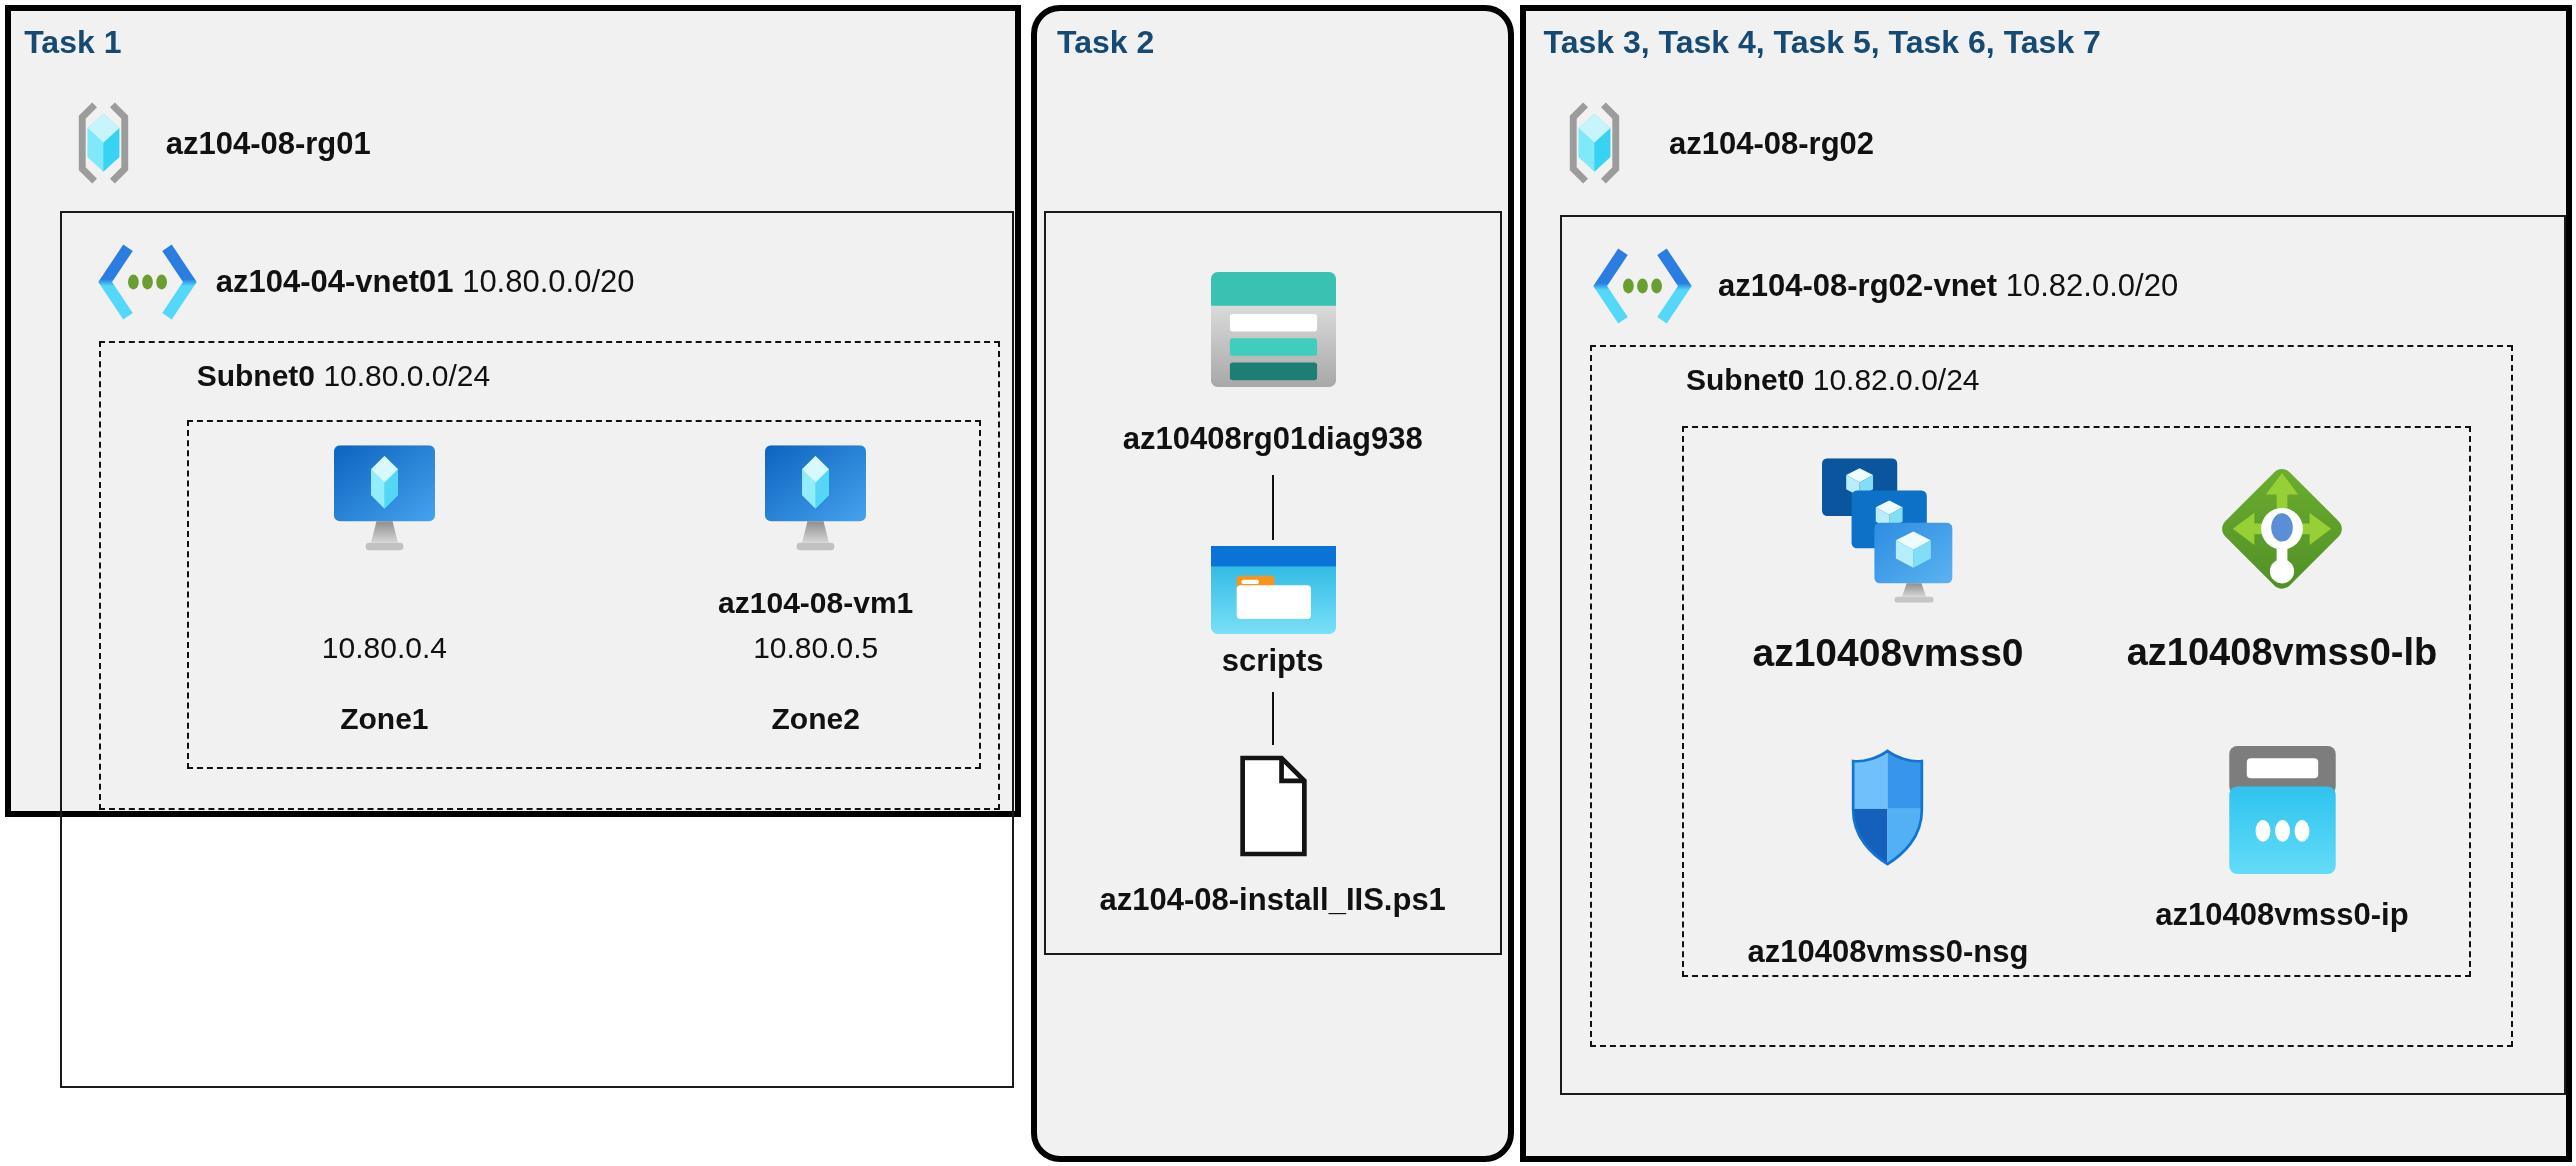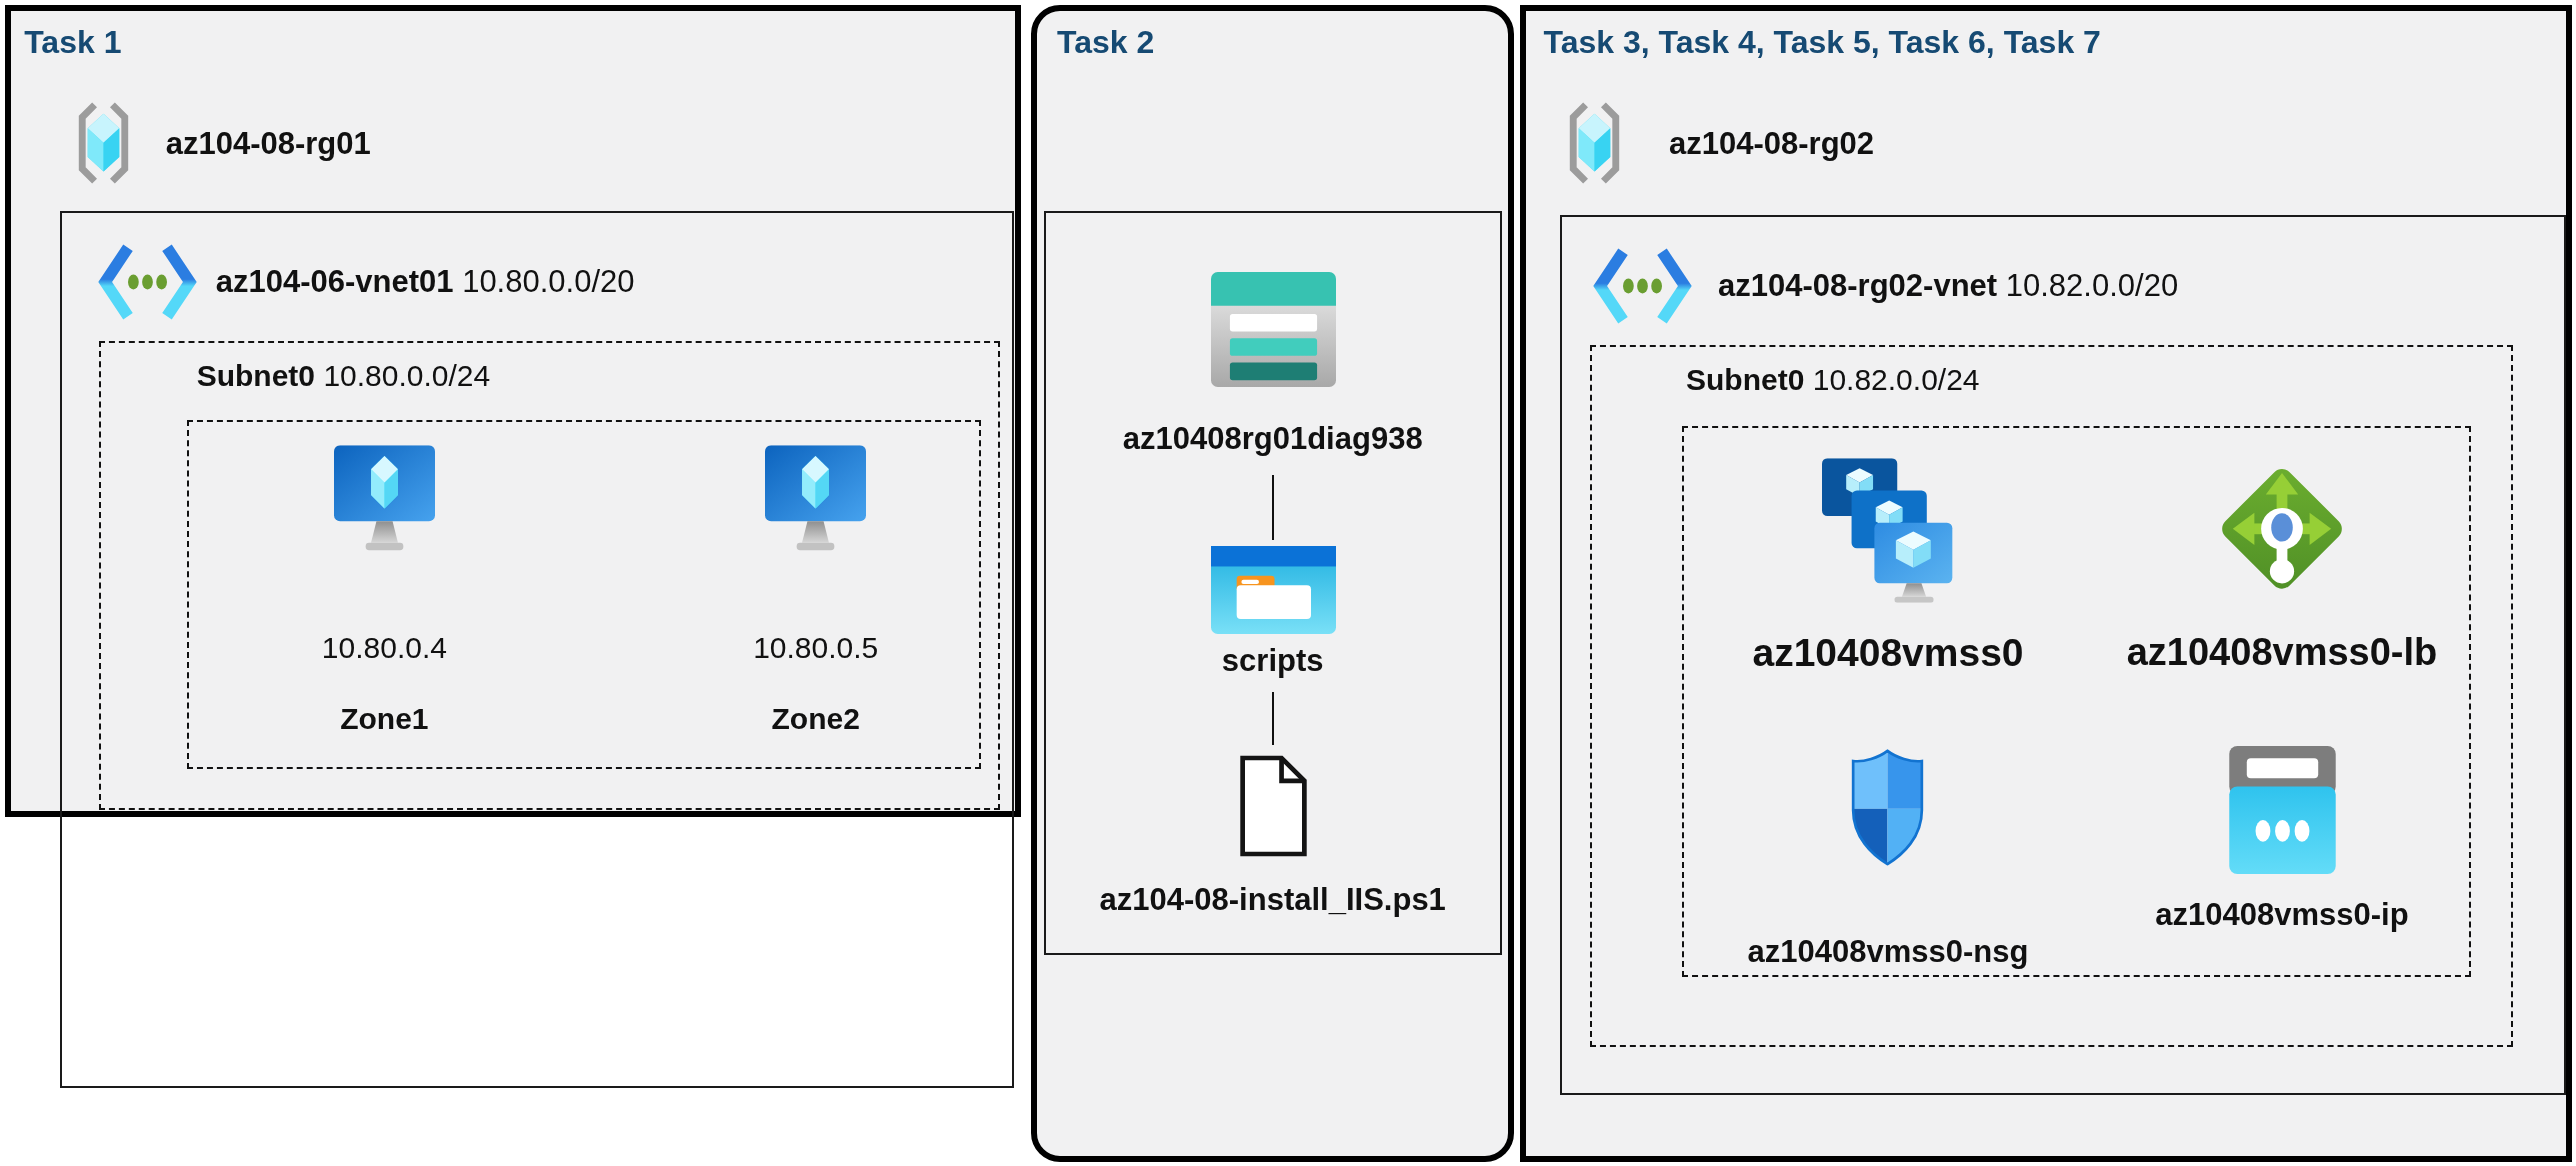--- a/index.html
+++ b/index.html
@@ -204,21 +204,21 @@
   <div class="lbl bold" style="left:155px; top:115px; font-size:31px;">az104-08-rg01</div>
 
   <div class="solid-box" style="left:49px; top:200px; width:954px; height:877px;">
 
     <span class="icon" style="left:35px; top:28px; width:101px; height:82px;">
       <svg width="101" height="82" viewBox="0 0 150 122">
           <use href="#sym-vnet"></use>
         </svg>
     </span>
     <div class="lbl" style="left:154px; top:51px; font-size:31px;">
-      <span class="bold">az104-06-vnet01</span>
+      <span class="bold">az104-04-vnet01</span>
       <span class="reg">10.80.0.0/20</span>
     </div>
 
     <div class="dashed-box" style="left:37px; top:128px; width:901px; height:469px;">
 
       <div class="lbl" style="left:96px; top:15px;">
         <span class="bold">Subnet0</span>
         <span class="reg">10.80.0.0/24</span>
       </div>
 
@@ -230,20 +230,21 @@
             </svg>
         </span>
         <div class="lbl reg center" style="left:6.7px; top:208px; width:378px;">10.80.0.4</div>
         <div class="lbl bold center" style="left:6.7px; top:279px; width:378px;">Zone1</div>
 
         <span class="icon" style="left:576px; top:23.6px; width:101px; height:108px;">
           <svg width="101" height="108" viewBox="0 0 150 160">
               <use href="#sym-vm"></use>
             </svg>
         </span>
+        <div class="lbl bold center" style="left:438px; top:163px; width:378px;">az104-08-vm1</div>
         <div class="lbl reg center" style="left:438px; top:208px; width:378px;">10.80.0.5</div>
         <div class="lbl bold center" style="left:438px; top:279px; width:378px;">Zone2</div>
       </div>
     </div>
   </div>
 </div>
 
 <div class="panel" style="left:1031px; top:4.7px; width:483px; height:1157px;border-radius:29px;">
 
   <div class="panel-title" style="left:20px; top:13.5px;">Task 2</div>

